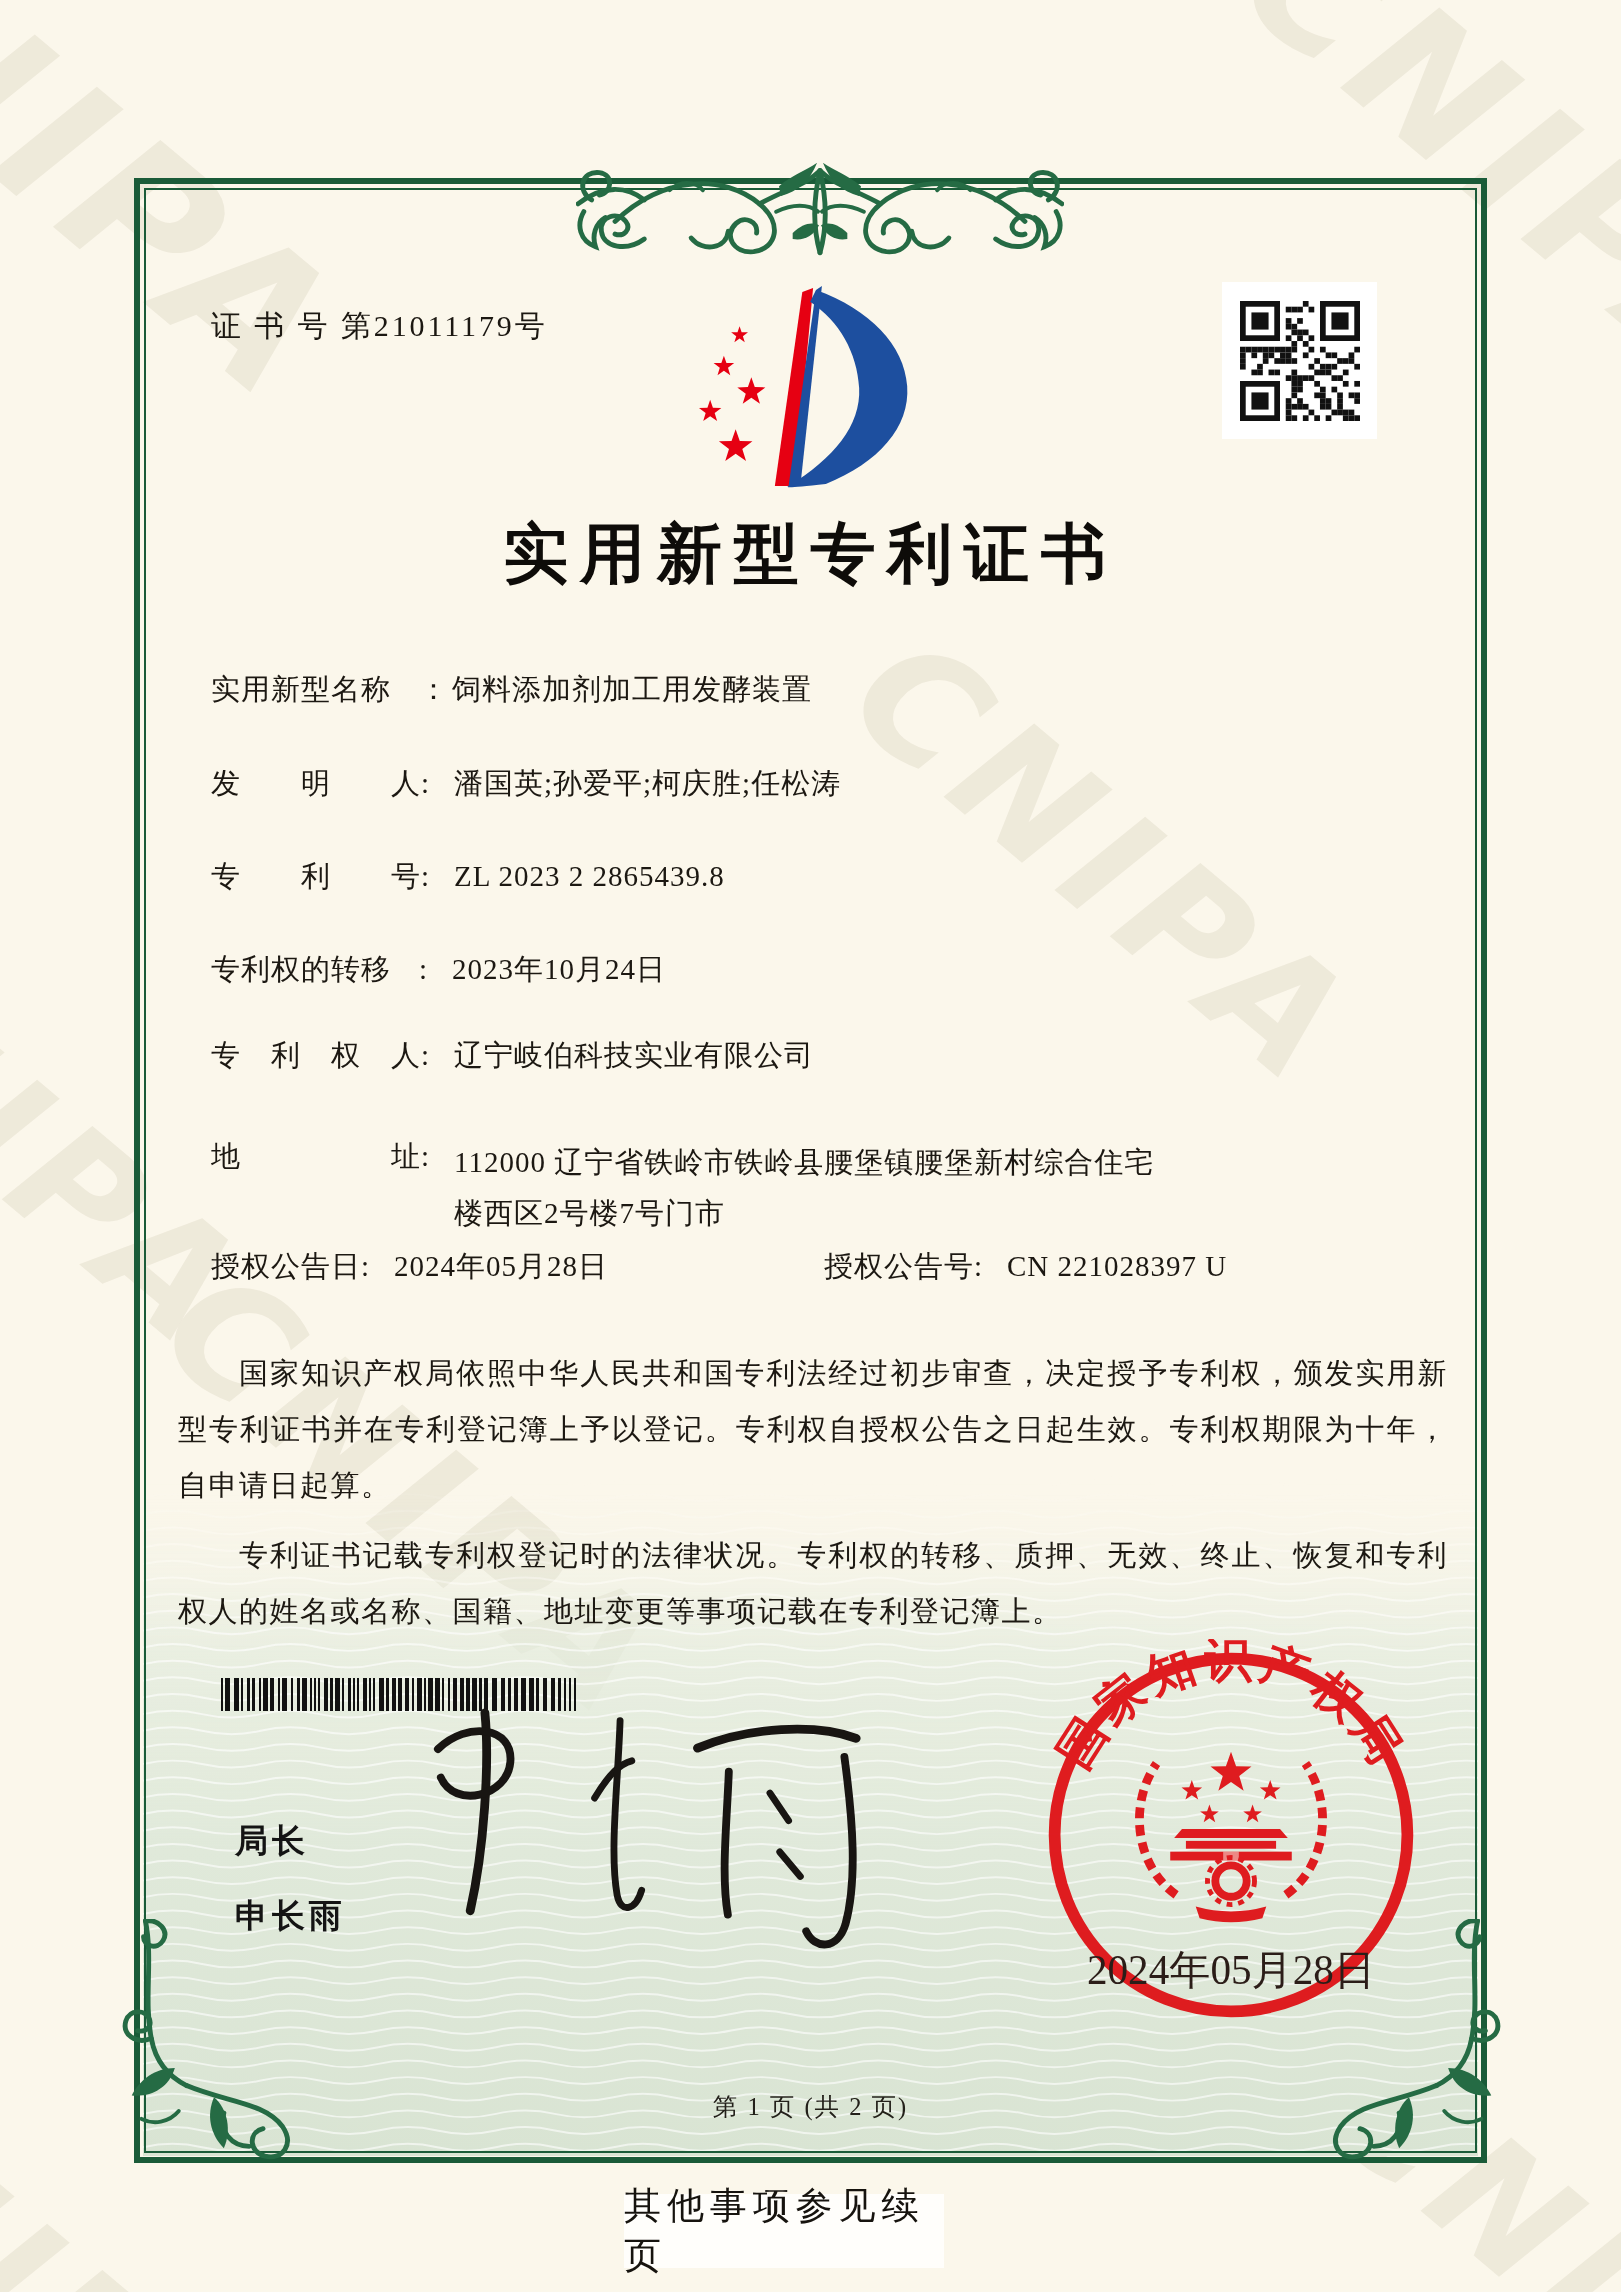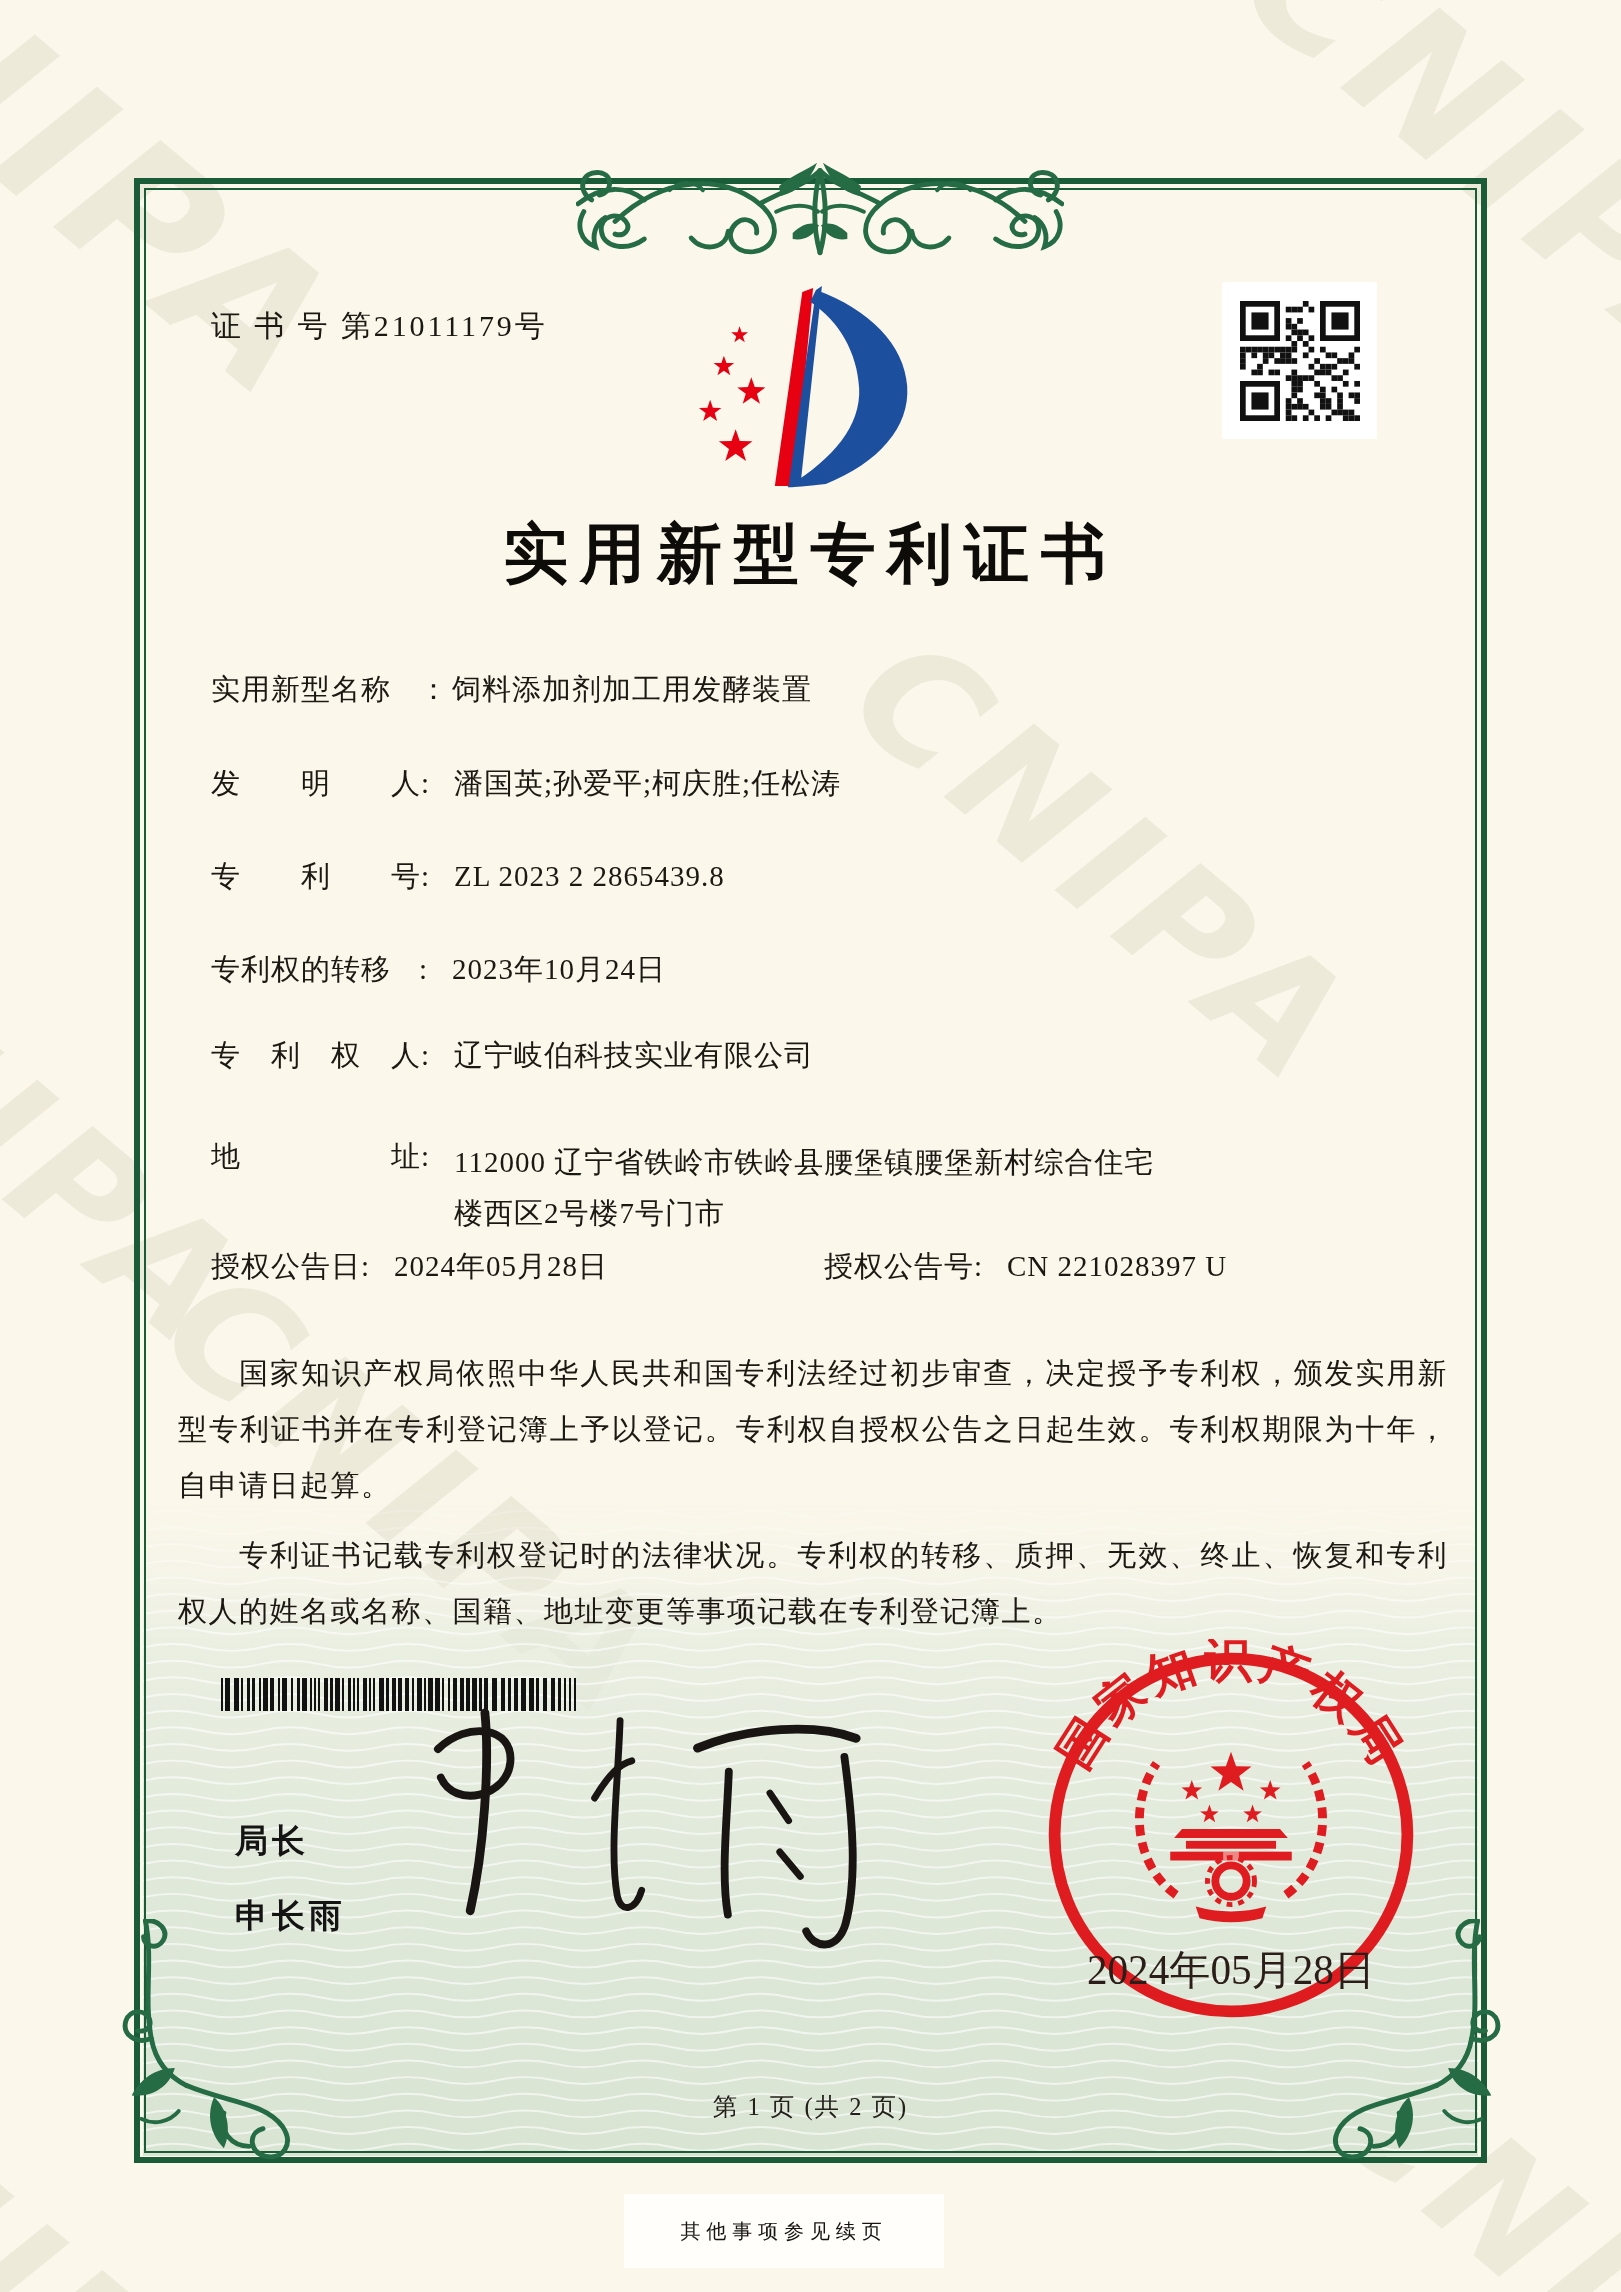--- a/index.html
+++ b/index.html
@@ -68,21 +68,21 @@
   .signature{position:absolute;z-index:5;left:384px;top:1703px;width:529px;height:294px;}
   
   .seal{position:absolute;z-index:6;left:1035px;top:1639px;width:392px;height:392px;opacity:0.96;}
   .seal text{font-family:"Liberation Serif","DejaVu Serif",serif;}
   
   .page-info{position:absolute;z-index:5;left:134px;top:2090px;width:1353px;text-align:center;
              font-size:24.5px;letter-spacing:2px;color:#23201a;}
   .bottom-note{
     position:absolute;z-index:5;left:624px;top:2194px;width:320px;height:74px;background:#fffefb;
     display:flex;align-items:center;justify-content:center;
-    font-size:20px;letter-spacing:5.9px;color:#16130e;
+    font-size:37px;letter-spacing:5.9px;color:#16130e;
   }
 </style>
 </head>
 <body>
 
 <div class="page">
 
   <span class="wm" style="left:-147px;top:-167px;font-size:186px;">CNIPA</span>
   <span class="wm" style="left:1333px;top:-127px;font-size:172px;">CNIPA</span>
   <span class="wm" style="left:936px;top:600px;font-size:157px;">CNIPA</span>

